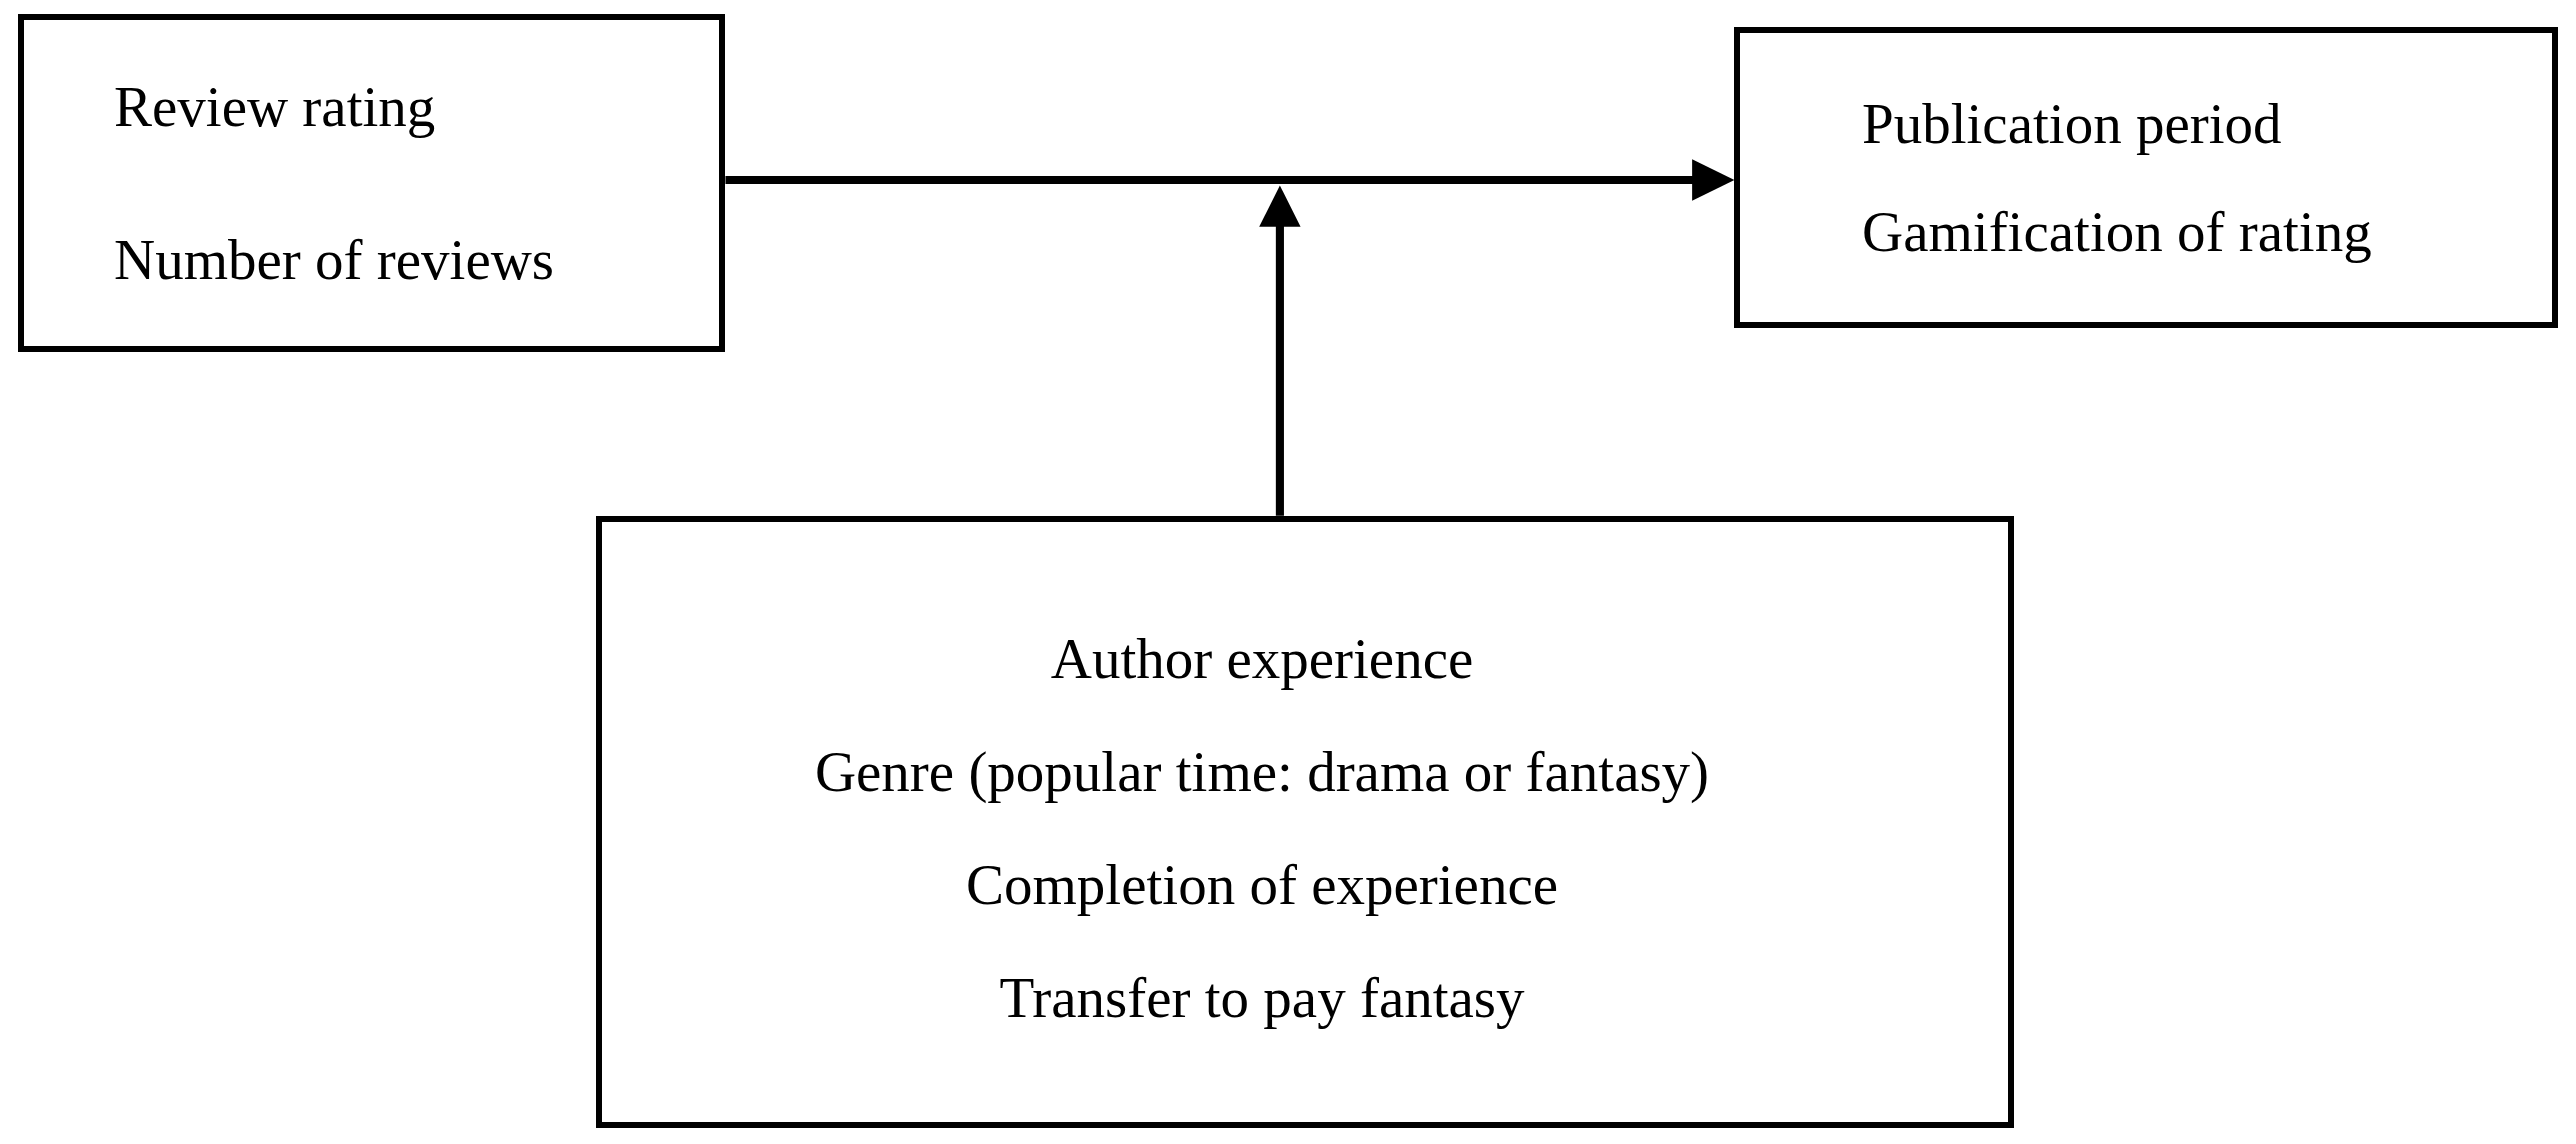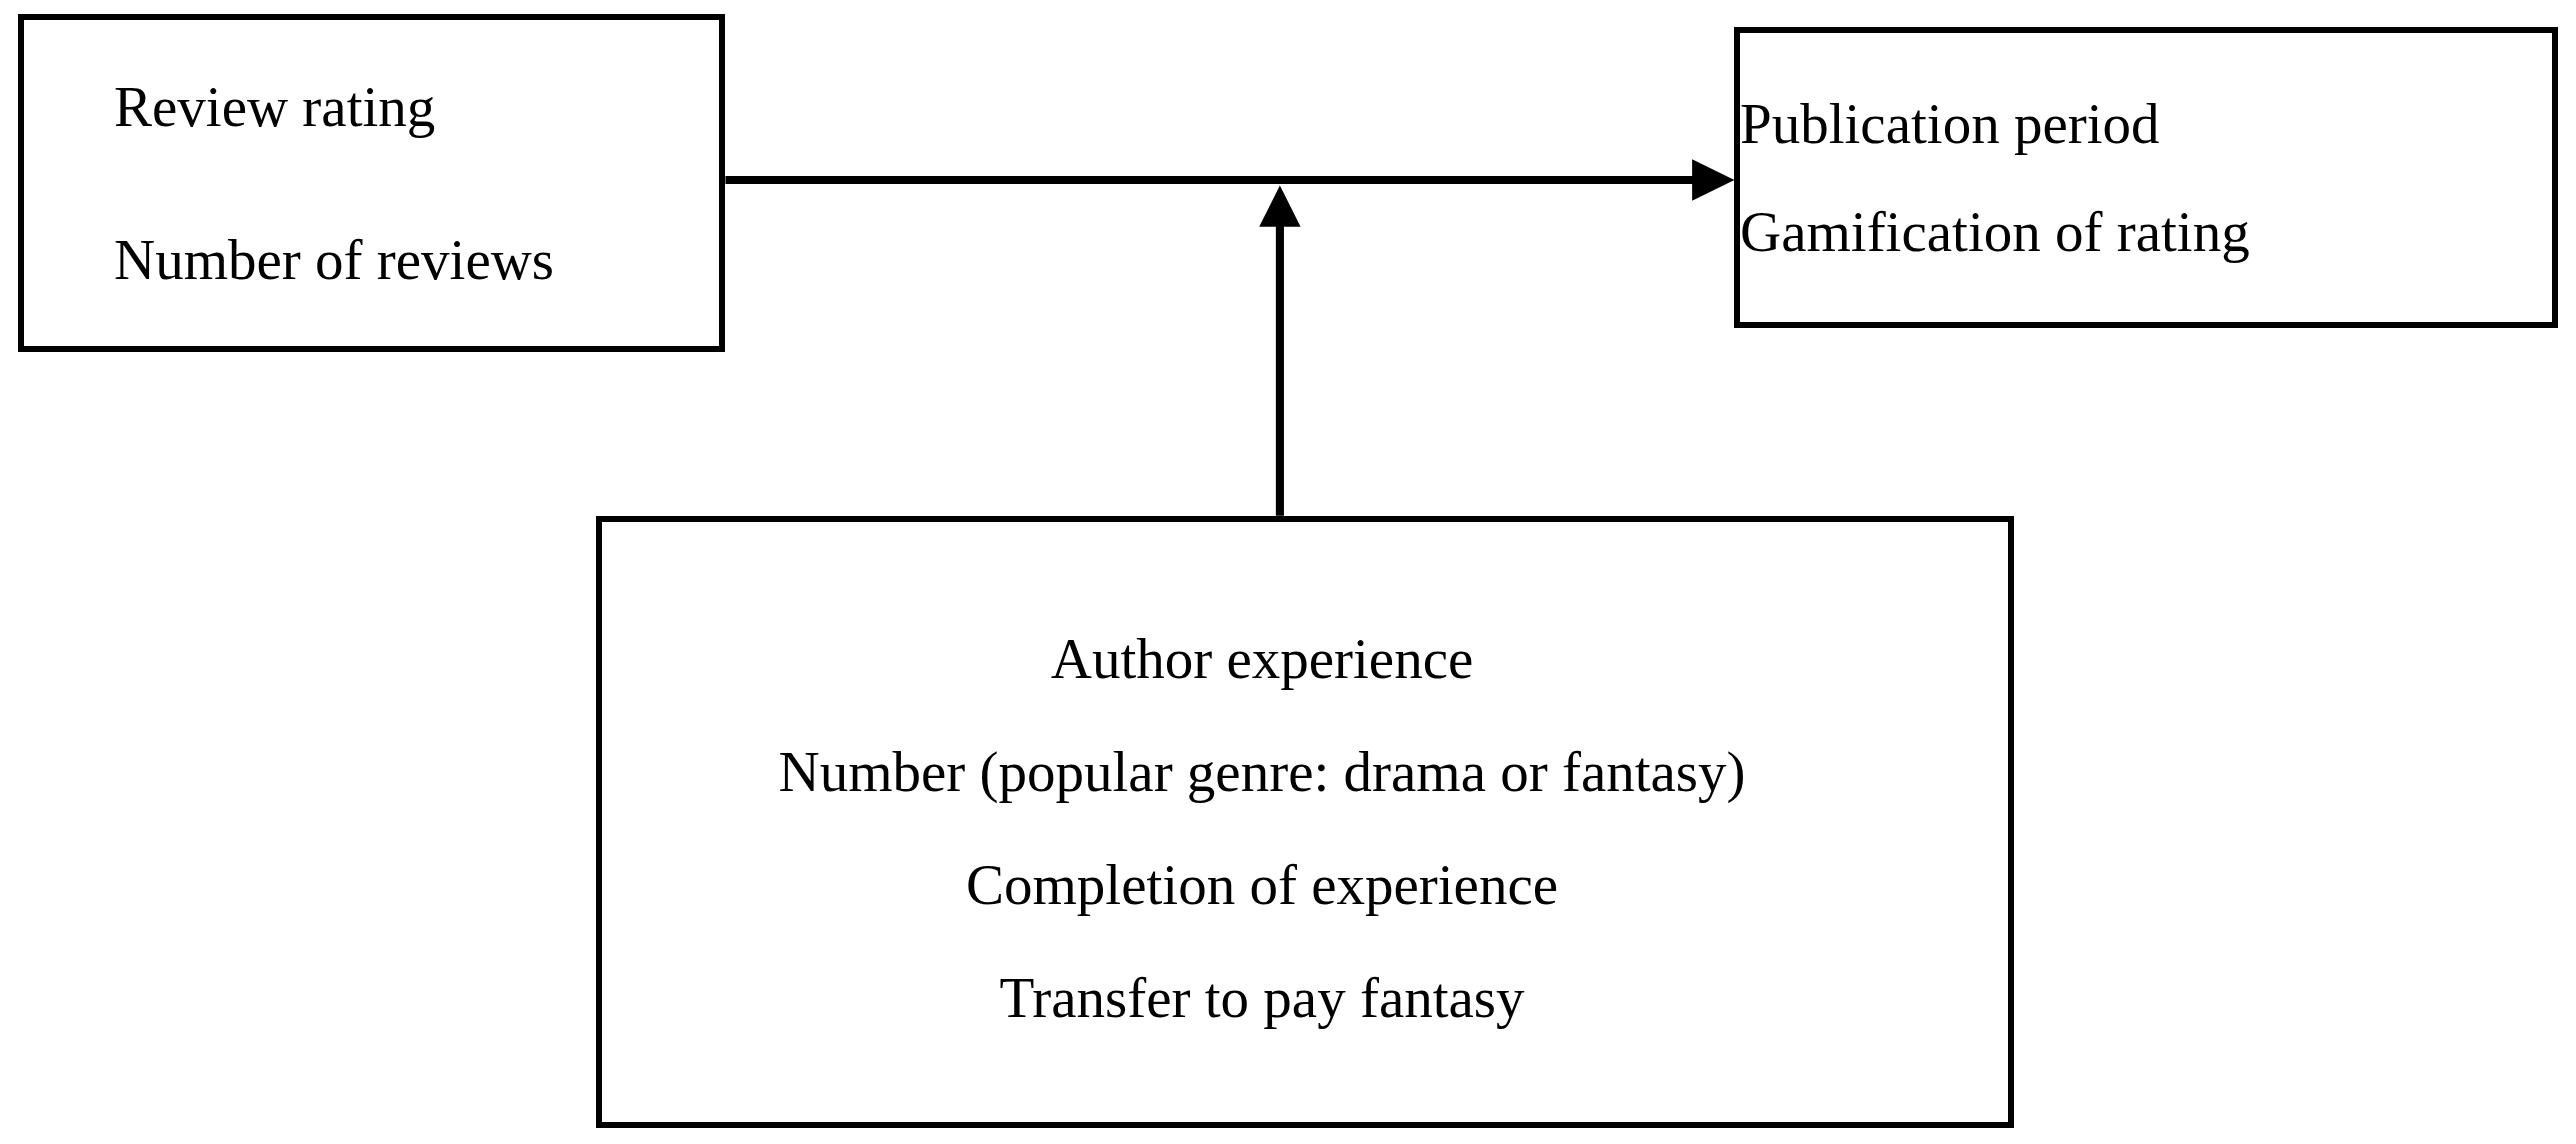--- a/index.html
+++ b/index.html
@@ -36,20 +36,21 @@
     width: 707px;
     height: 338px;
     padding-left: 90px;
     gap: 45px;
   }
   #box-outcomes {
     left: 1734px;
     top: 27px;
     width: 824px;
     height: 301px;
+    padding-left: 122px;
   }
   #box-moderators {
     left: 596px;
     top: 516px;
     width: 1418px;
     height: 612px;
     padding-right: 86px;
     padding-top: 12.6px;
     text-align: center;
   }
@@ -75,21 +76,21 @@
     <div class="dline">Number of reviews</div>
   </div>
 
   <div class="dbox" id="box-outcomes">
     <div class="dline">Publication period</div>
     <div class="dline">Gamification of rating</div>
   </div>
 
   <div class="dbox" id="box-moderators">
     <div class="dline">Author experience</div>
-    <div class="dline">Number (popular genre: drama or fantasy)</div>
+    <div class="dline">Genre (popular time: drama or fantasy)</div>
     <div class="dline">Completion of experience</div>
     <div class="dline">Transfer to pay fantasy</div>
   </div>
 
   <svg id="arrow-layer" viewBox="0 0 2862 1272" xmlns="http://www.w3.org/2000/svg">
 
     <g>
       <line x1="806" y1="200" x2="1890" y2="200" stroke="#000000" stroke-width="9"></line>
       <polygon points="1927,200 1880,177 1880,223" fill="#000000"></polygon>
     </g>

